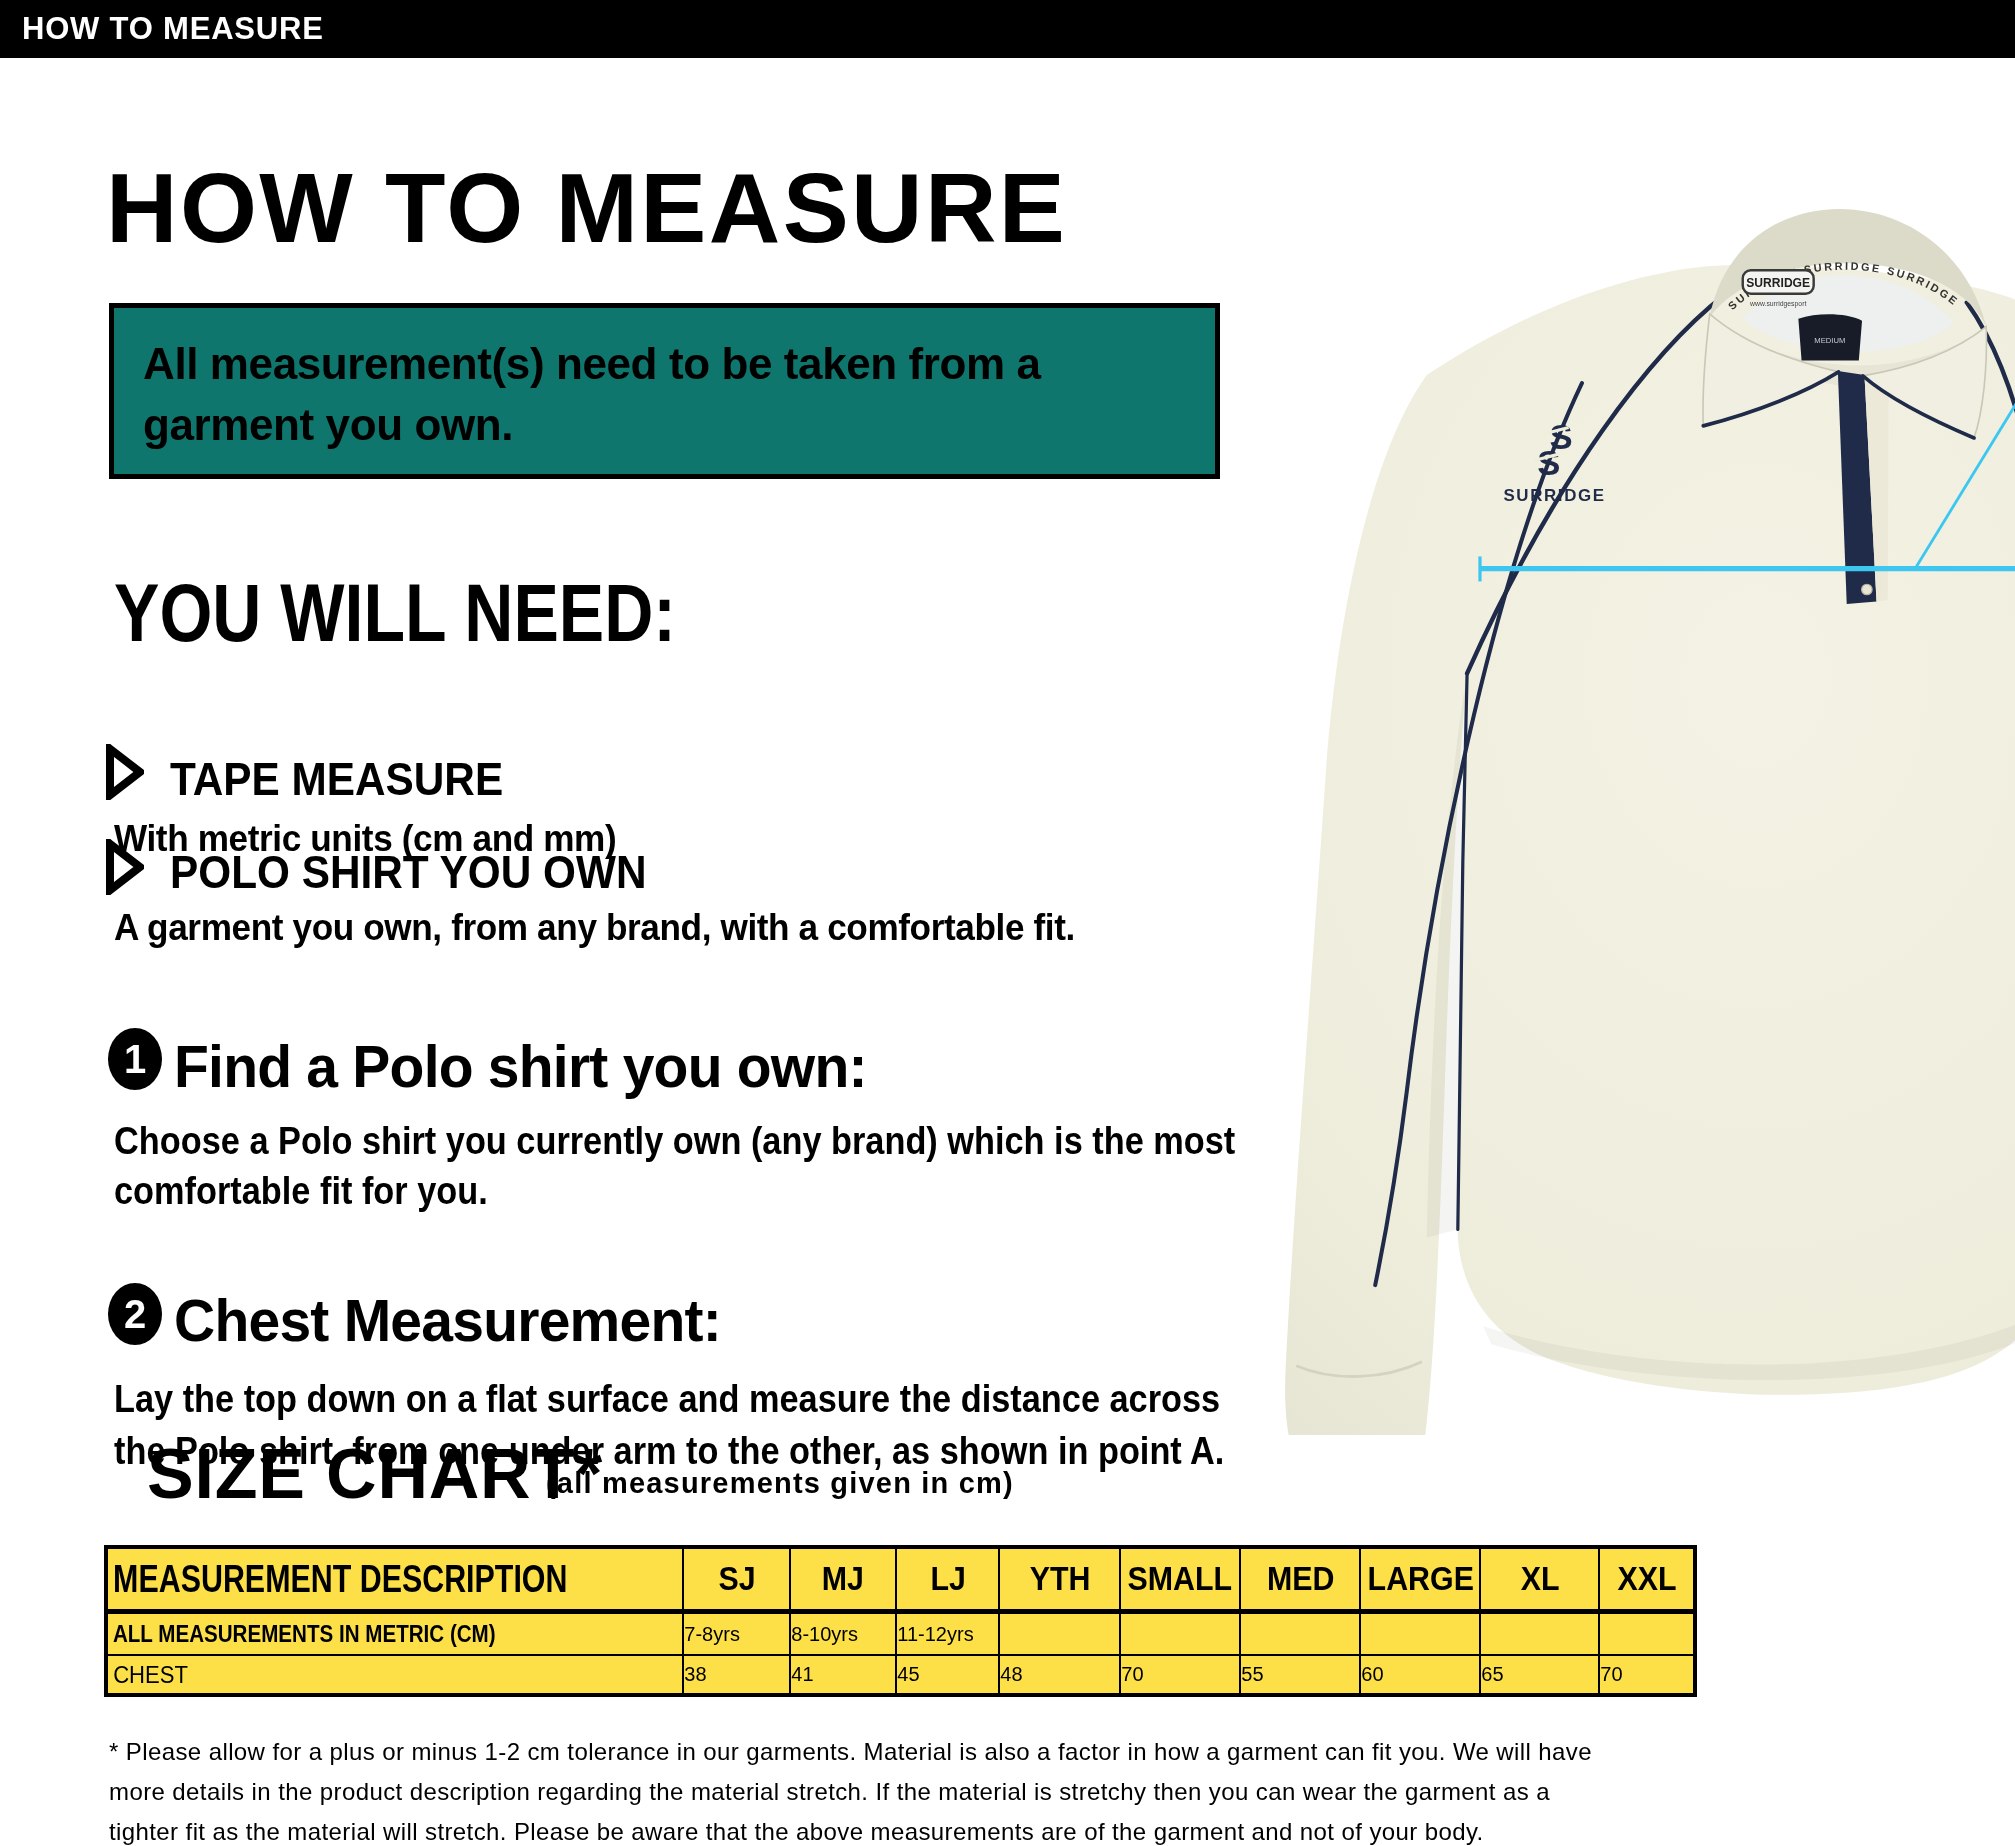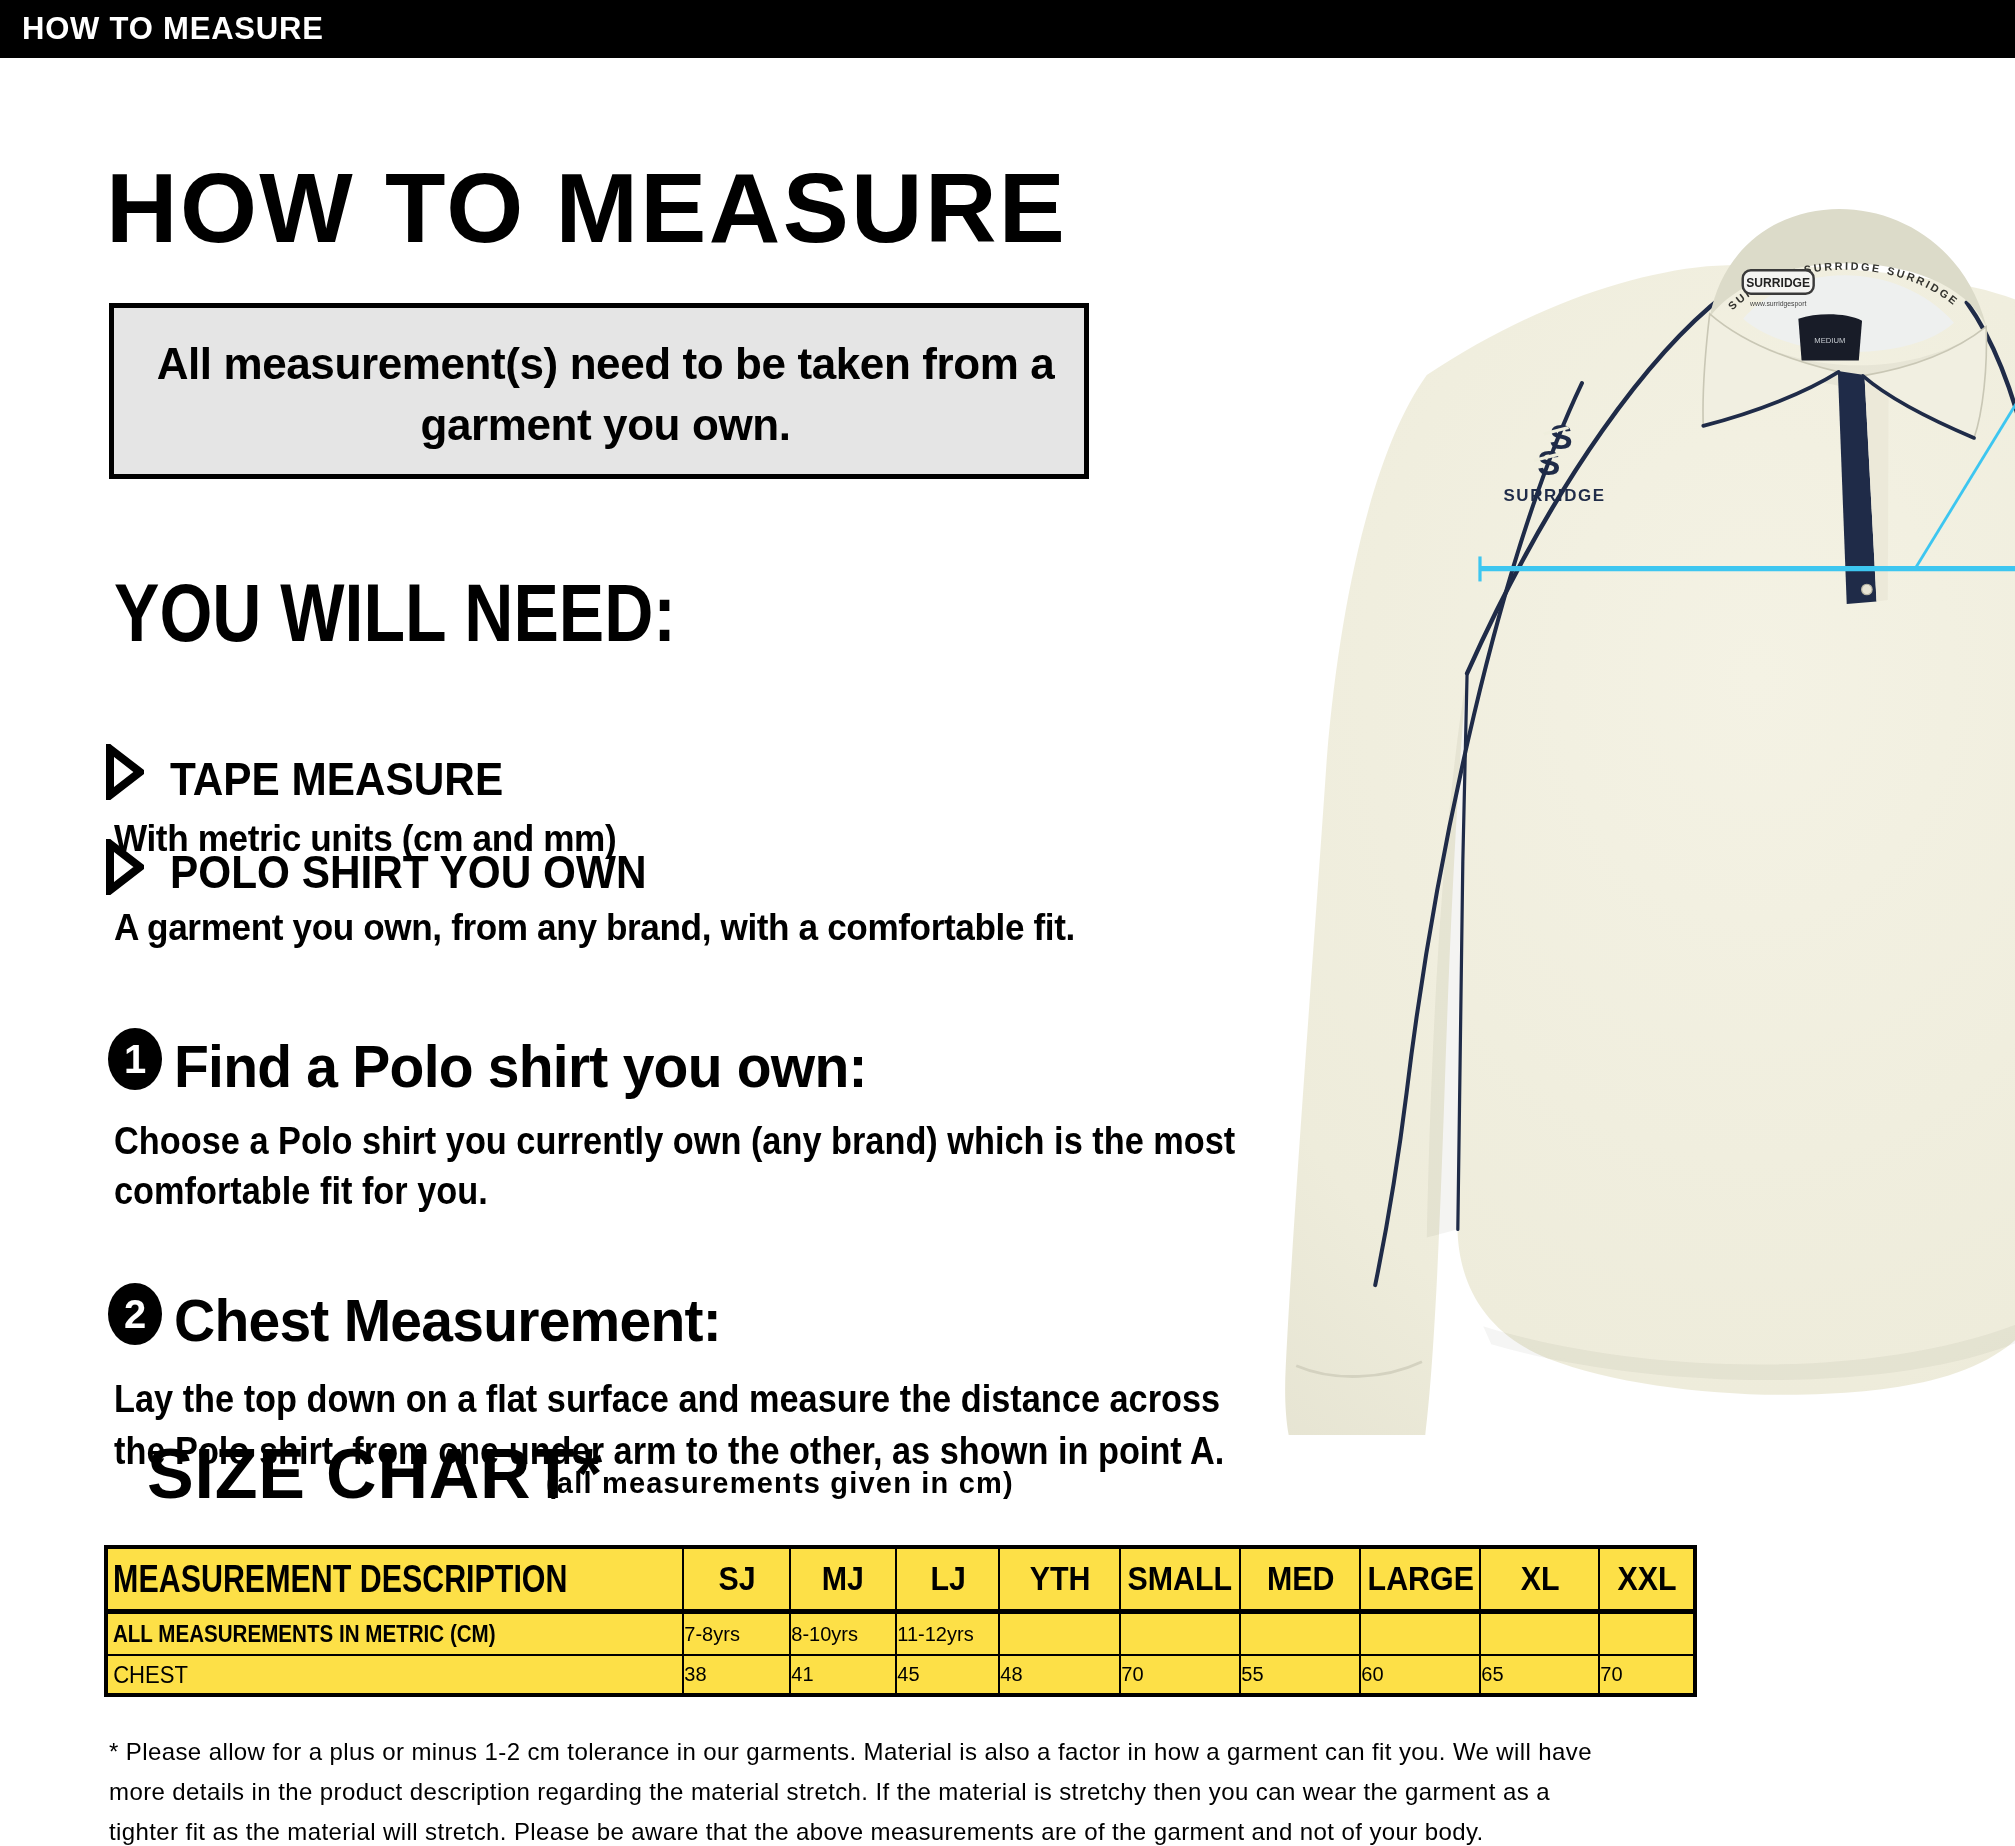--- a/index.html
+++ b/index.html
@@ -3,21 +3,21 @@
 <meta charset="utf-8">
 <style>
   html,body{margin:0;padding:0;}
   body{width:2380px;height:1846px;background:#ffffff;font-family:"Liberation Sans",sans-serif;position:relative;overflow:hidden;}
   .abs{position:absolute;}
   
   #topbar{left:0;top:0;width:2380px;height:58px;background:#000;}
   #topbar-title{left:22px;top:0;height:58px;line-height:58px;color:#fff;font-size:31px;font-weight:bold;letter-spacing:0.8px;}
   
   #h1{left:106px;top:151px;font-size:99px;font-weight:bold;letter-spacing:2.4px;color:#000;white-space:nowrap;}
-  #note-box{left:109px;top:303px;width:980px;height:176px;border:5.2px solid #000;box-sizing:border-box;background:#e5e5e5;text-align:center;}
+  #note-box{left:109px;top:303px;width:1111px;height:176px;border:5.2px solid #000;box-sizing:border-box;background:#0f766e;}
   #note-text{padding:25px 16px 0 29px;font-size:44px;font-weight:bold;line-height:61px;color:#000;letter-spacing:-0.4px;}
   #ywn{left:114px;top:567px;font-size:81px;font-weight:bold;color:#000;white-space:nowrap;transform:scaleX(.84);transform-origin:0 0;}
   .item-title{font-size:46px;font-weight:bold;color:#000;white-space:nowrap;transform:scaleX(.92);transform-origin:0 0;}
   .item-sub{font-size:37px;font-weight:bold;color:#000;white-space:nowrap;letter-spacing:-0.4px;transform:scaleX(.95);transform-origin:0 0;}
   .tri{width:38px;height:56px;}
   
   .step-circle{width:54px;height:62px;border-radius:50%;background:#000;color:#fff;text-align:center;}
   .step-circle span{display:block;font-size:40px;font-weight:bold;line-height:62px;}
   .step-title{font-size:60px;font-weight:bold;letter-spacing:-0.8px;white-space:nowrap;color:#000;transform:scaleX(.95);transform-origin:0 0;}
   .step-desc{font-size:39px;font-weight:bold;color:#000;white-space:nowrap;transform:scaleX(.88);transform-origin:0 0;}

